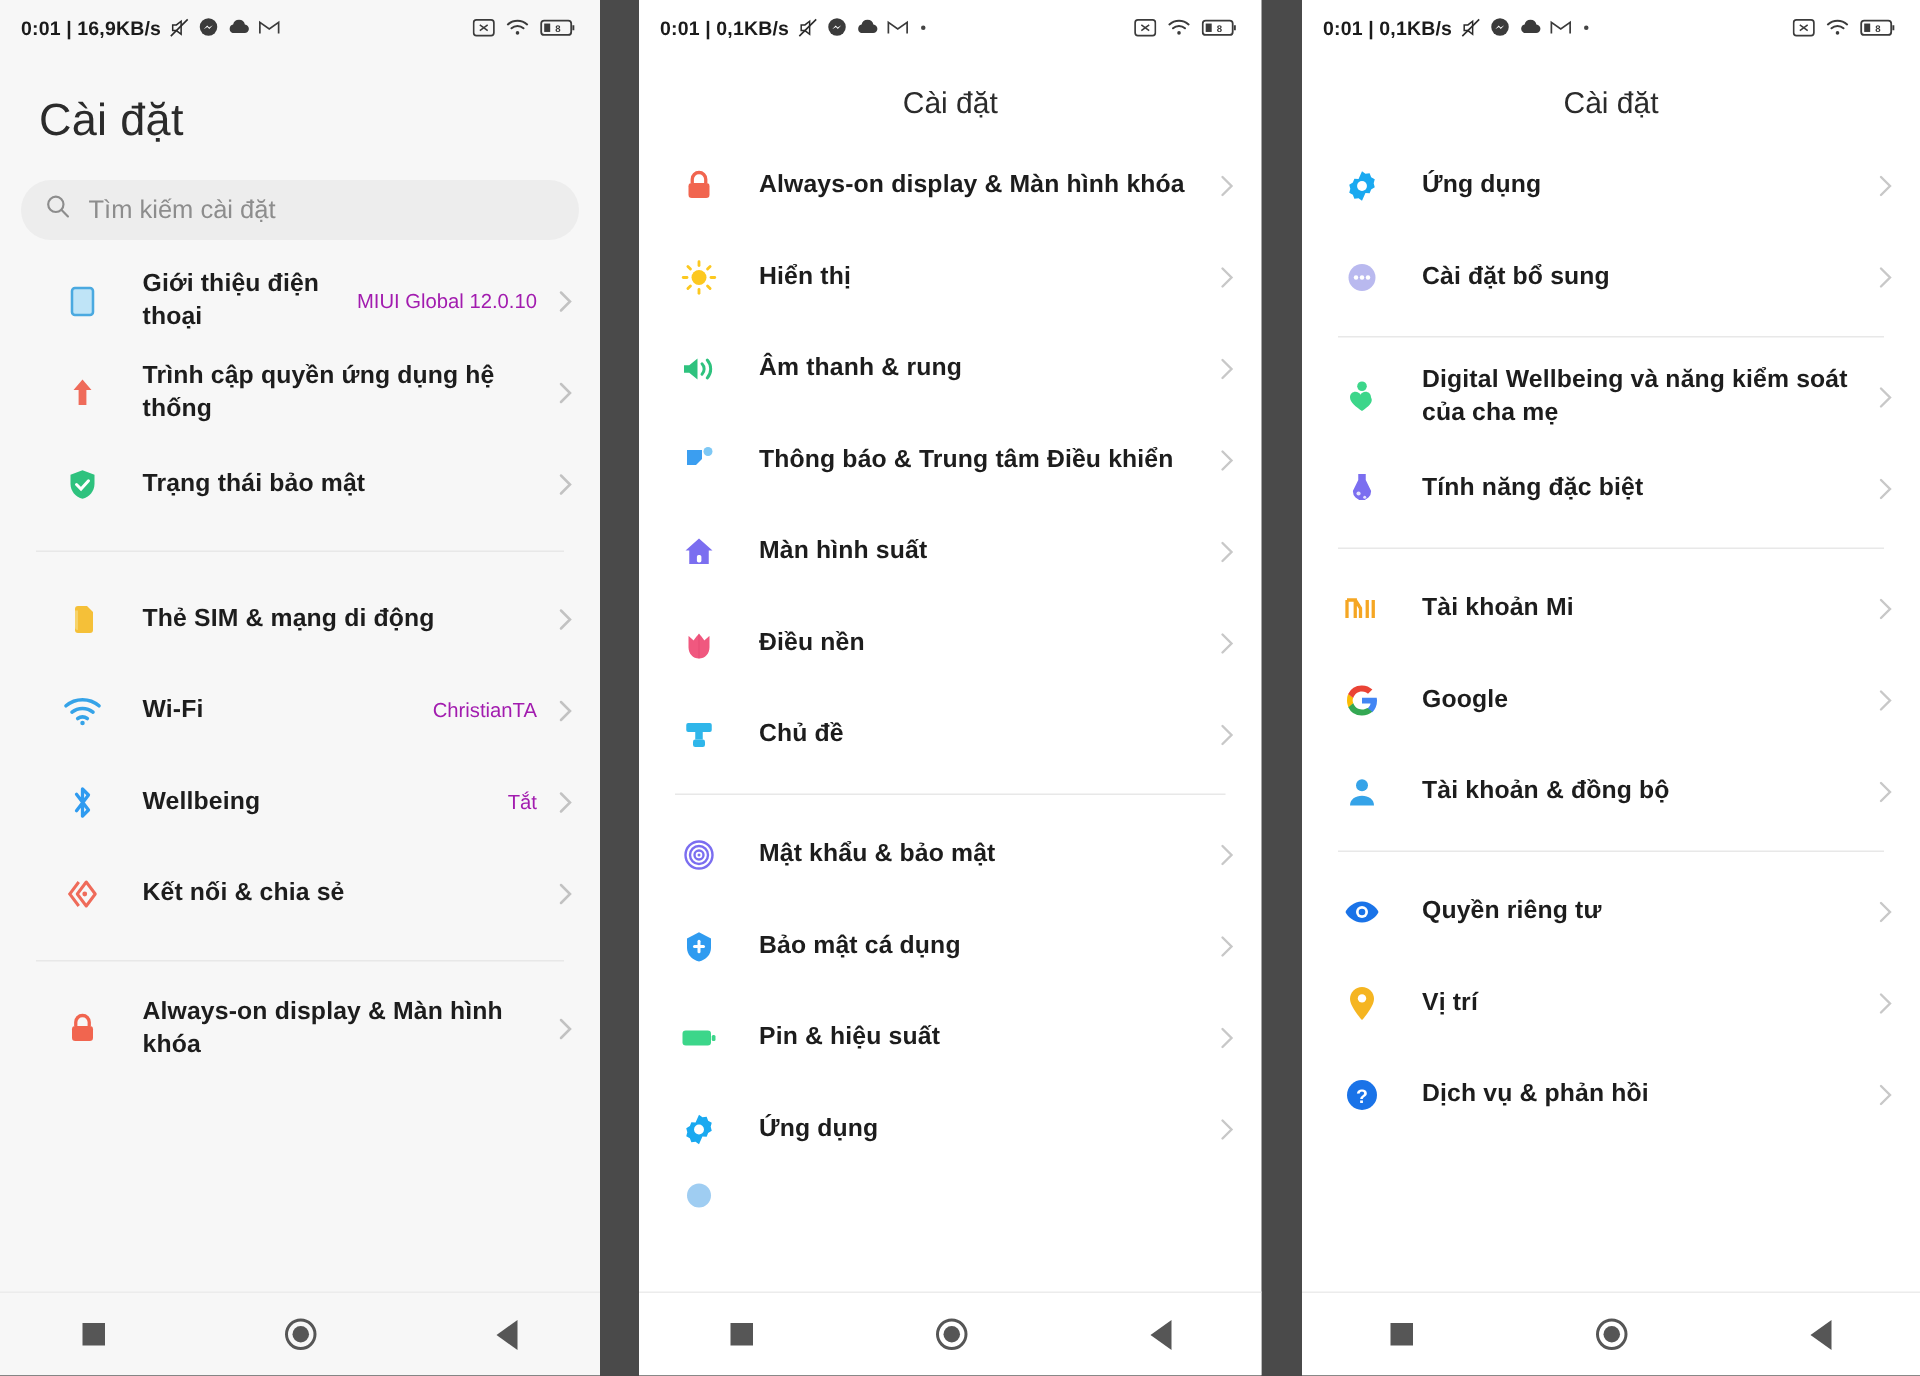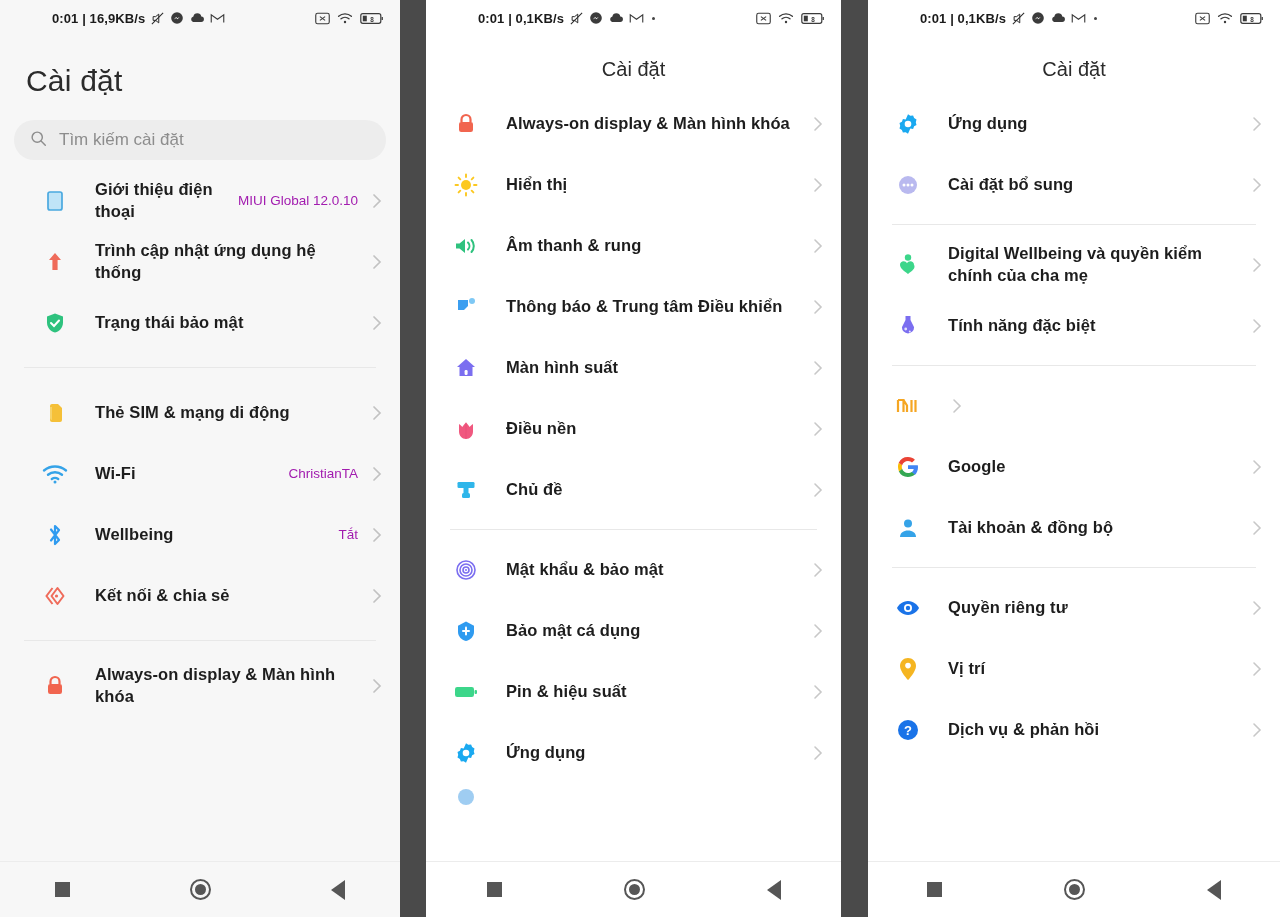--- a/index.html
+++ b/index.html
@@ -19,21 +19,21 @@
   .panel.p3 { flex:0 0 412px; background:#ffffff; }
 
   
   .statusbar {
     height:36px; flex:0 0 36px;
     display:flex; align-items:center; justify-content:space-between;
     padding:0 16px 0 14px;
     font-size:13.5px; font-weight:bold; color:#1b1b1b;
     letter-spacing:.1px;
   }
-  .sb-left { display:flex; align-items:center; gap:5px;margin-left:38px; }
+  .sb-left { display:flex; align-items:center; gap:5px; }
   .sb-text { white-space:nowrap; font-size:13px; font-weight:bold; }
   .sb-right { display:flex; align-items:center; gap:7px; }
   .sb-ic { display:inline-flex; align-items:center; }
   .dotsep { width:3px; height:3px; border-radius:50%; background:#444; display:inline-block; margin-left:3px;}
 
   
   .big-title {
     font-size:30px; font-weight:400; color:#2b2b2b;
     padding:28px 0 0 26px; letter-spacing:.2px;
   }
@@ -179,21 +179,21 @@
             </svg>
           </div>
       </div>
 
       <div class="row">
         <div class="ic-cell">
           <svg width="24" height="24" viewBox="0 0 24 24">
               <path d="M12 3l6 7h-3.4v10H9.4V10H6z" fill="#ef6b5a"></path>
             </svg>
         </div>
-        <div class="row-label">Trình cập nhật ứng dụng hệ thống</div>
+        <div class="row-label">Trình cập quyền ứng dụng hệ thống</div>
         <div class="row-value"></div>
         <div class="chev">
             <svg width="10" height="16" viewBox="0 0 10 16">
               <path d="M2 2l6 6-6 6" fill="none" stroke="#c2c2c2" stroke-width="1.7" stroke-linecap="round"></path>
             </svg>
           </div>
       </div>
 
       <div class="row">
         <div class="ic-cell">
@@ -654,21 +654,21 @@
 
       <div class="divider"></div>
 
       <div class="row">
         <div class="ic-cell">
           <svg width="22" height="26" viewBox="0 0 22 26">
               <circle cx="11" cy="5.5" r="3.2" fill="#3cd68a"></circle>
               <path d="M11 22c-4-3-8-5.6-8-9.2 0-2.2 1.7-3.6 3.6-3.6 1.6 0 2.9.9 3.4 2 .5-1.1 1.8-2 3.4-2 1.9 0 3.6 1.4 3.6 3.6C19 16.4 15 19 11 22z" fill="#3cd68a"></path>
             </svg>
         </div>
-        <div class="row-label">Digital Wellbeing và quyền kiểm chính của cha mẹ</div>
+        <div class="row-label">Digital Wellbeing và năng kiểm soát của cha mẹ</div>
         <div class="chev">
             <svg width="10" height="16" viewBox="0 0 10 16">
               <path d="M2 2l6 6-6 6" fill="none" stroke="#c8c8c8" stroke-width="1.6" stroke-linecap="round"></path>
             </svg>
           </div>
       </div>
 
       <div class="row">
         <div class="ic-cell">
           <svg width="22" height="26" viewBox="0 0 22 26">
@@ -686,20 +686,21 @@
       </div>
 
       <div class="divider"></div>
 
       <div class="row">
         <div class="ic-cell">
           <svg width="26" height="20" viewBox="0 0 26 20">
               <path d="M3 4v12M3 4h5.5v12M8.5 4L12 9.5V16M16.5 4v12M20.5 4v12" fill="none" stroke="#f5a623" stroke-width="2.2"></path>
             </svg>
         </div>
+        <div class="row-label">Tài khoản Mi</div>
         <div class="chev">
             <svg width="10" height="16" viewBox="0 0 10 16">
               <path d="M2 2l6 6-6 6" fill="none" stroke="#c8c8c8" stroke-width="1.6" stroke-linecap="round"></path>
             </svg>
           </div>
       </div>
 
       <div class="row">
         <div class="ic-cell">
           <svg width="24" height="24" viewBox="0 0 24 24">

